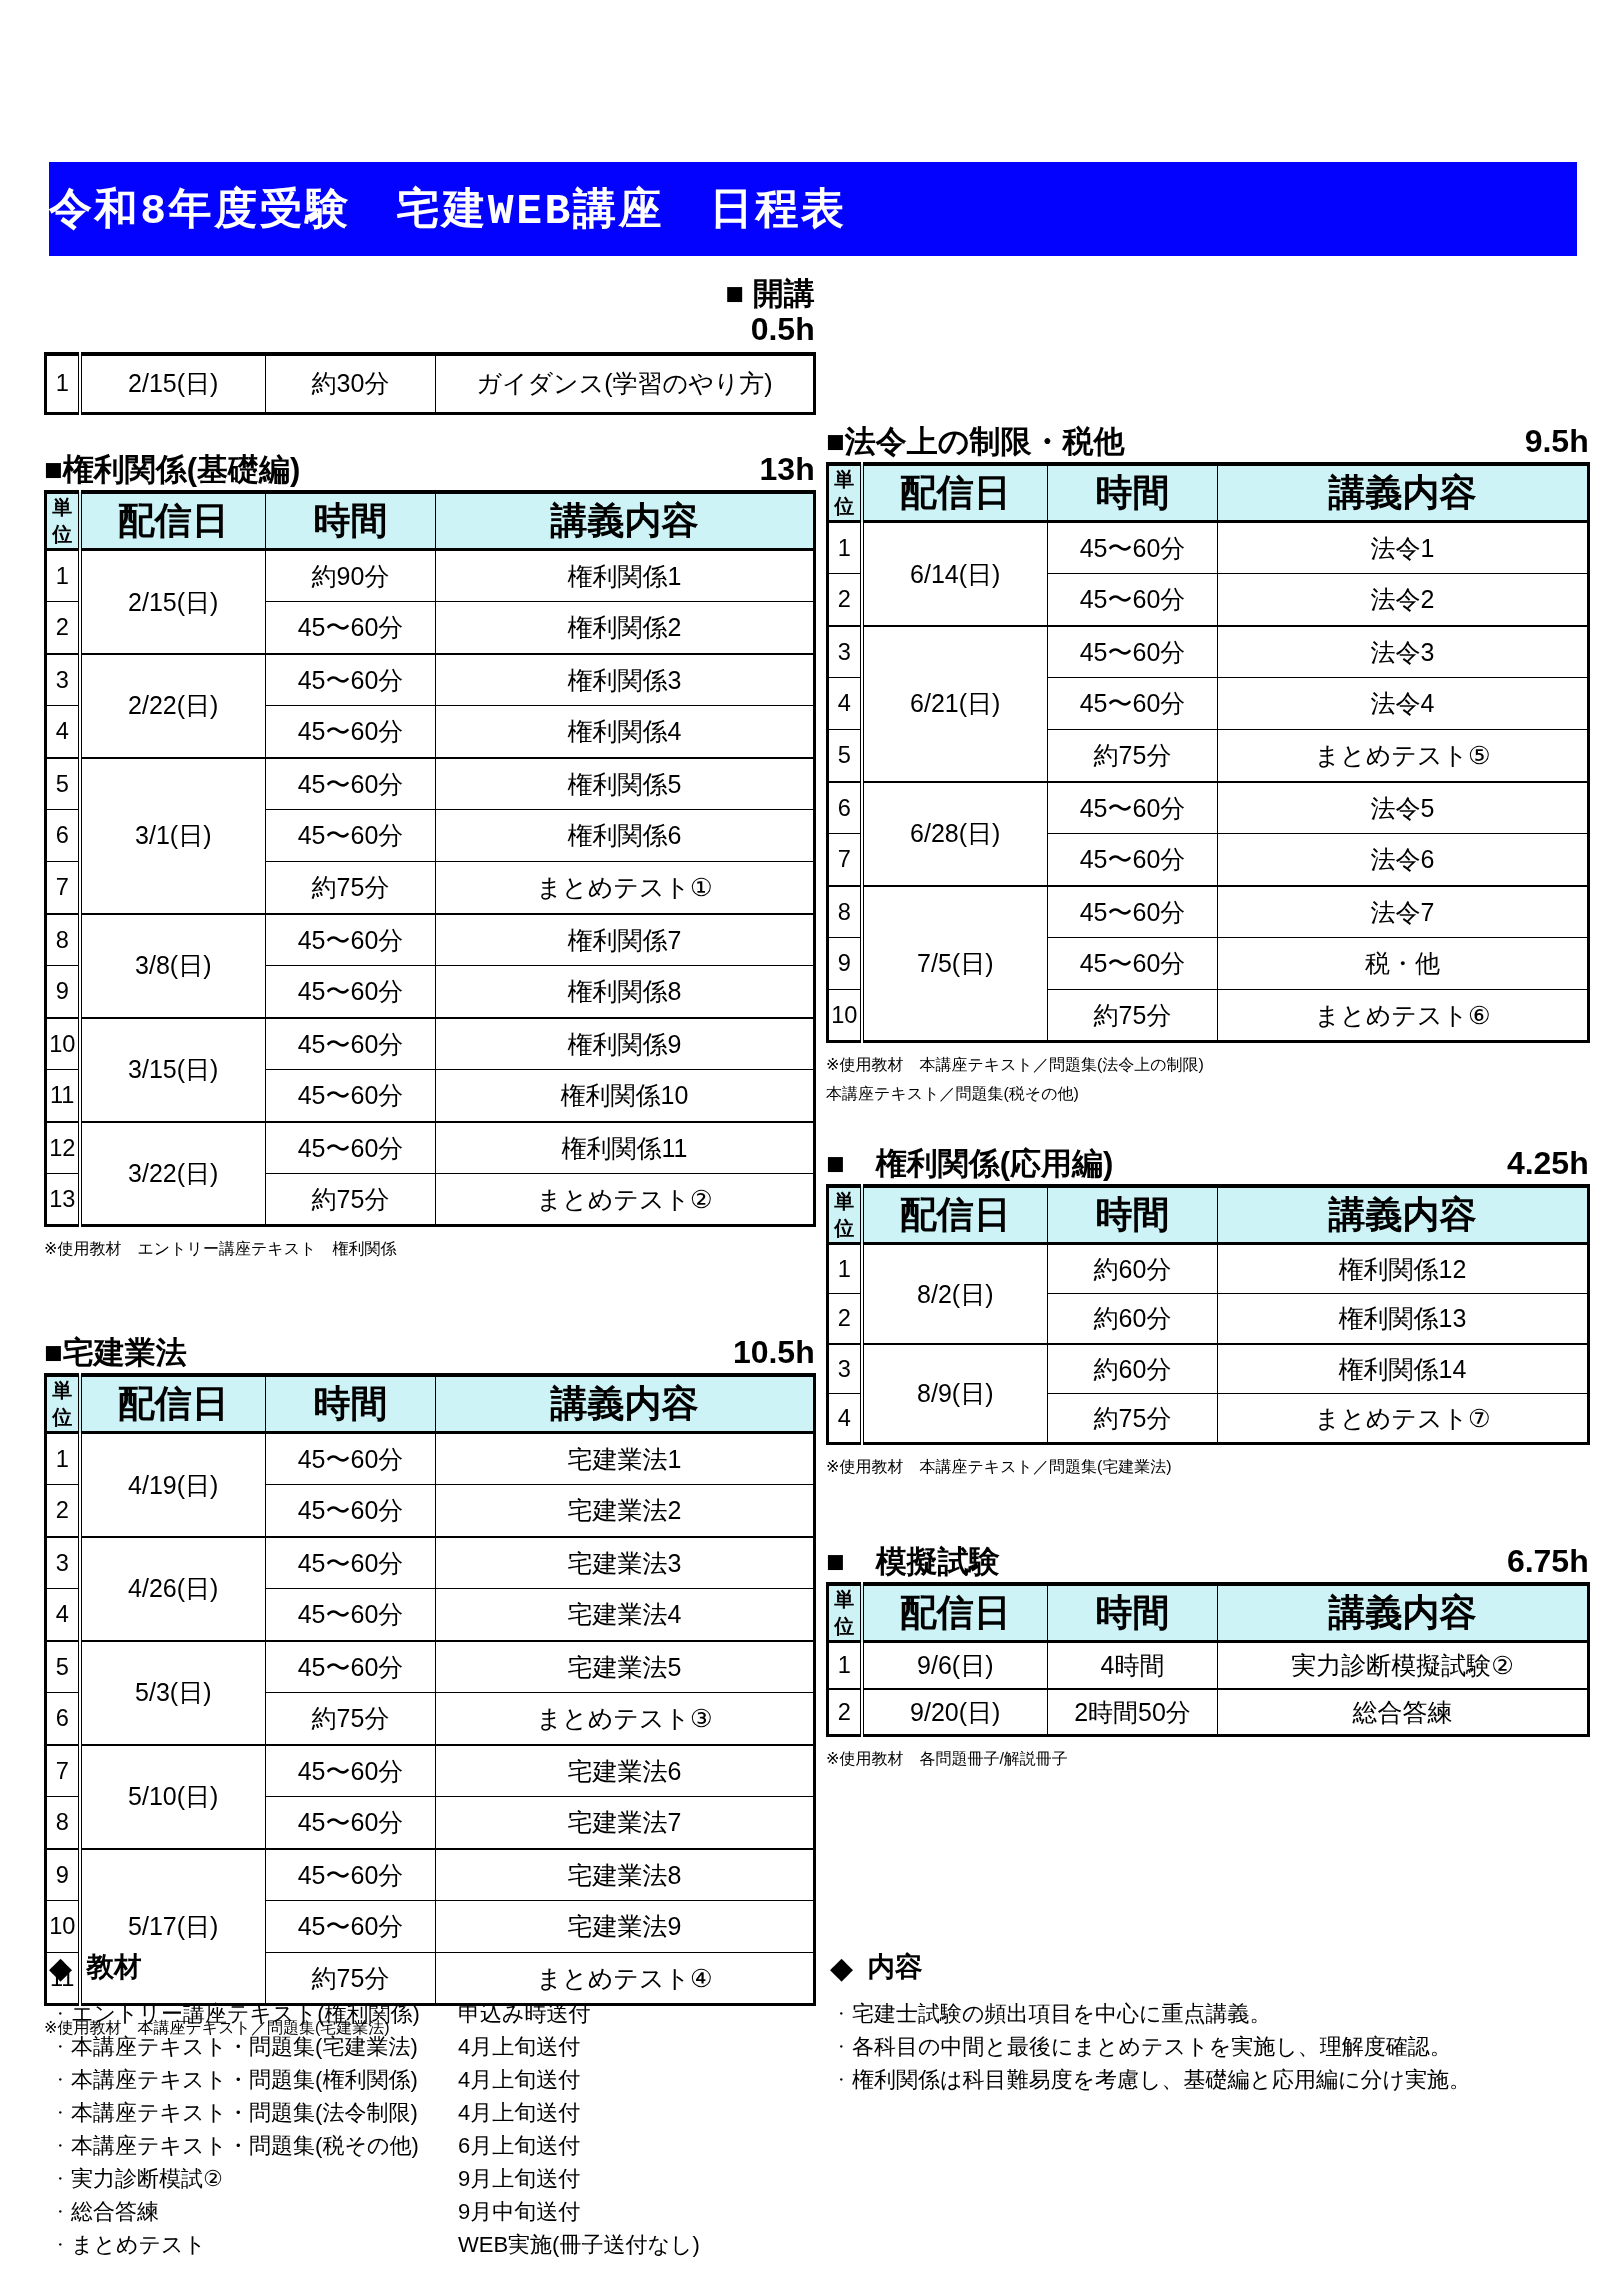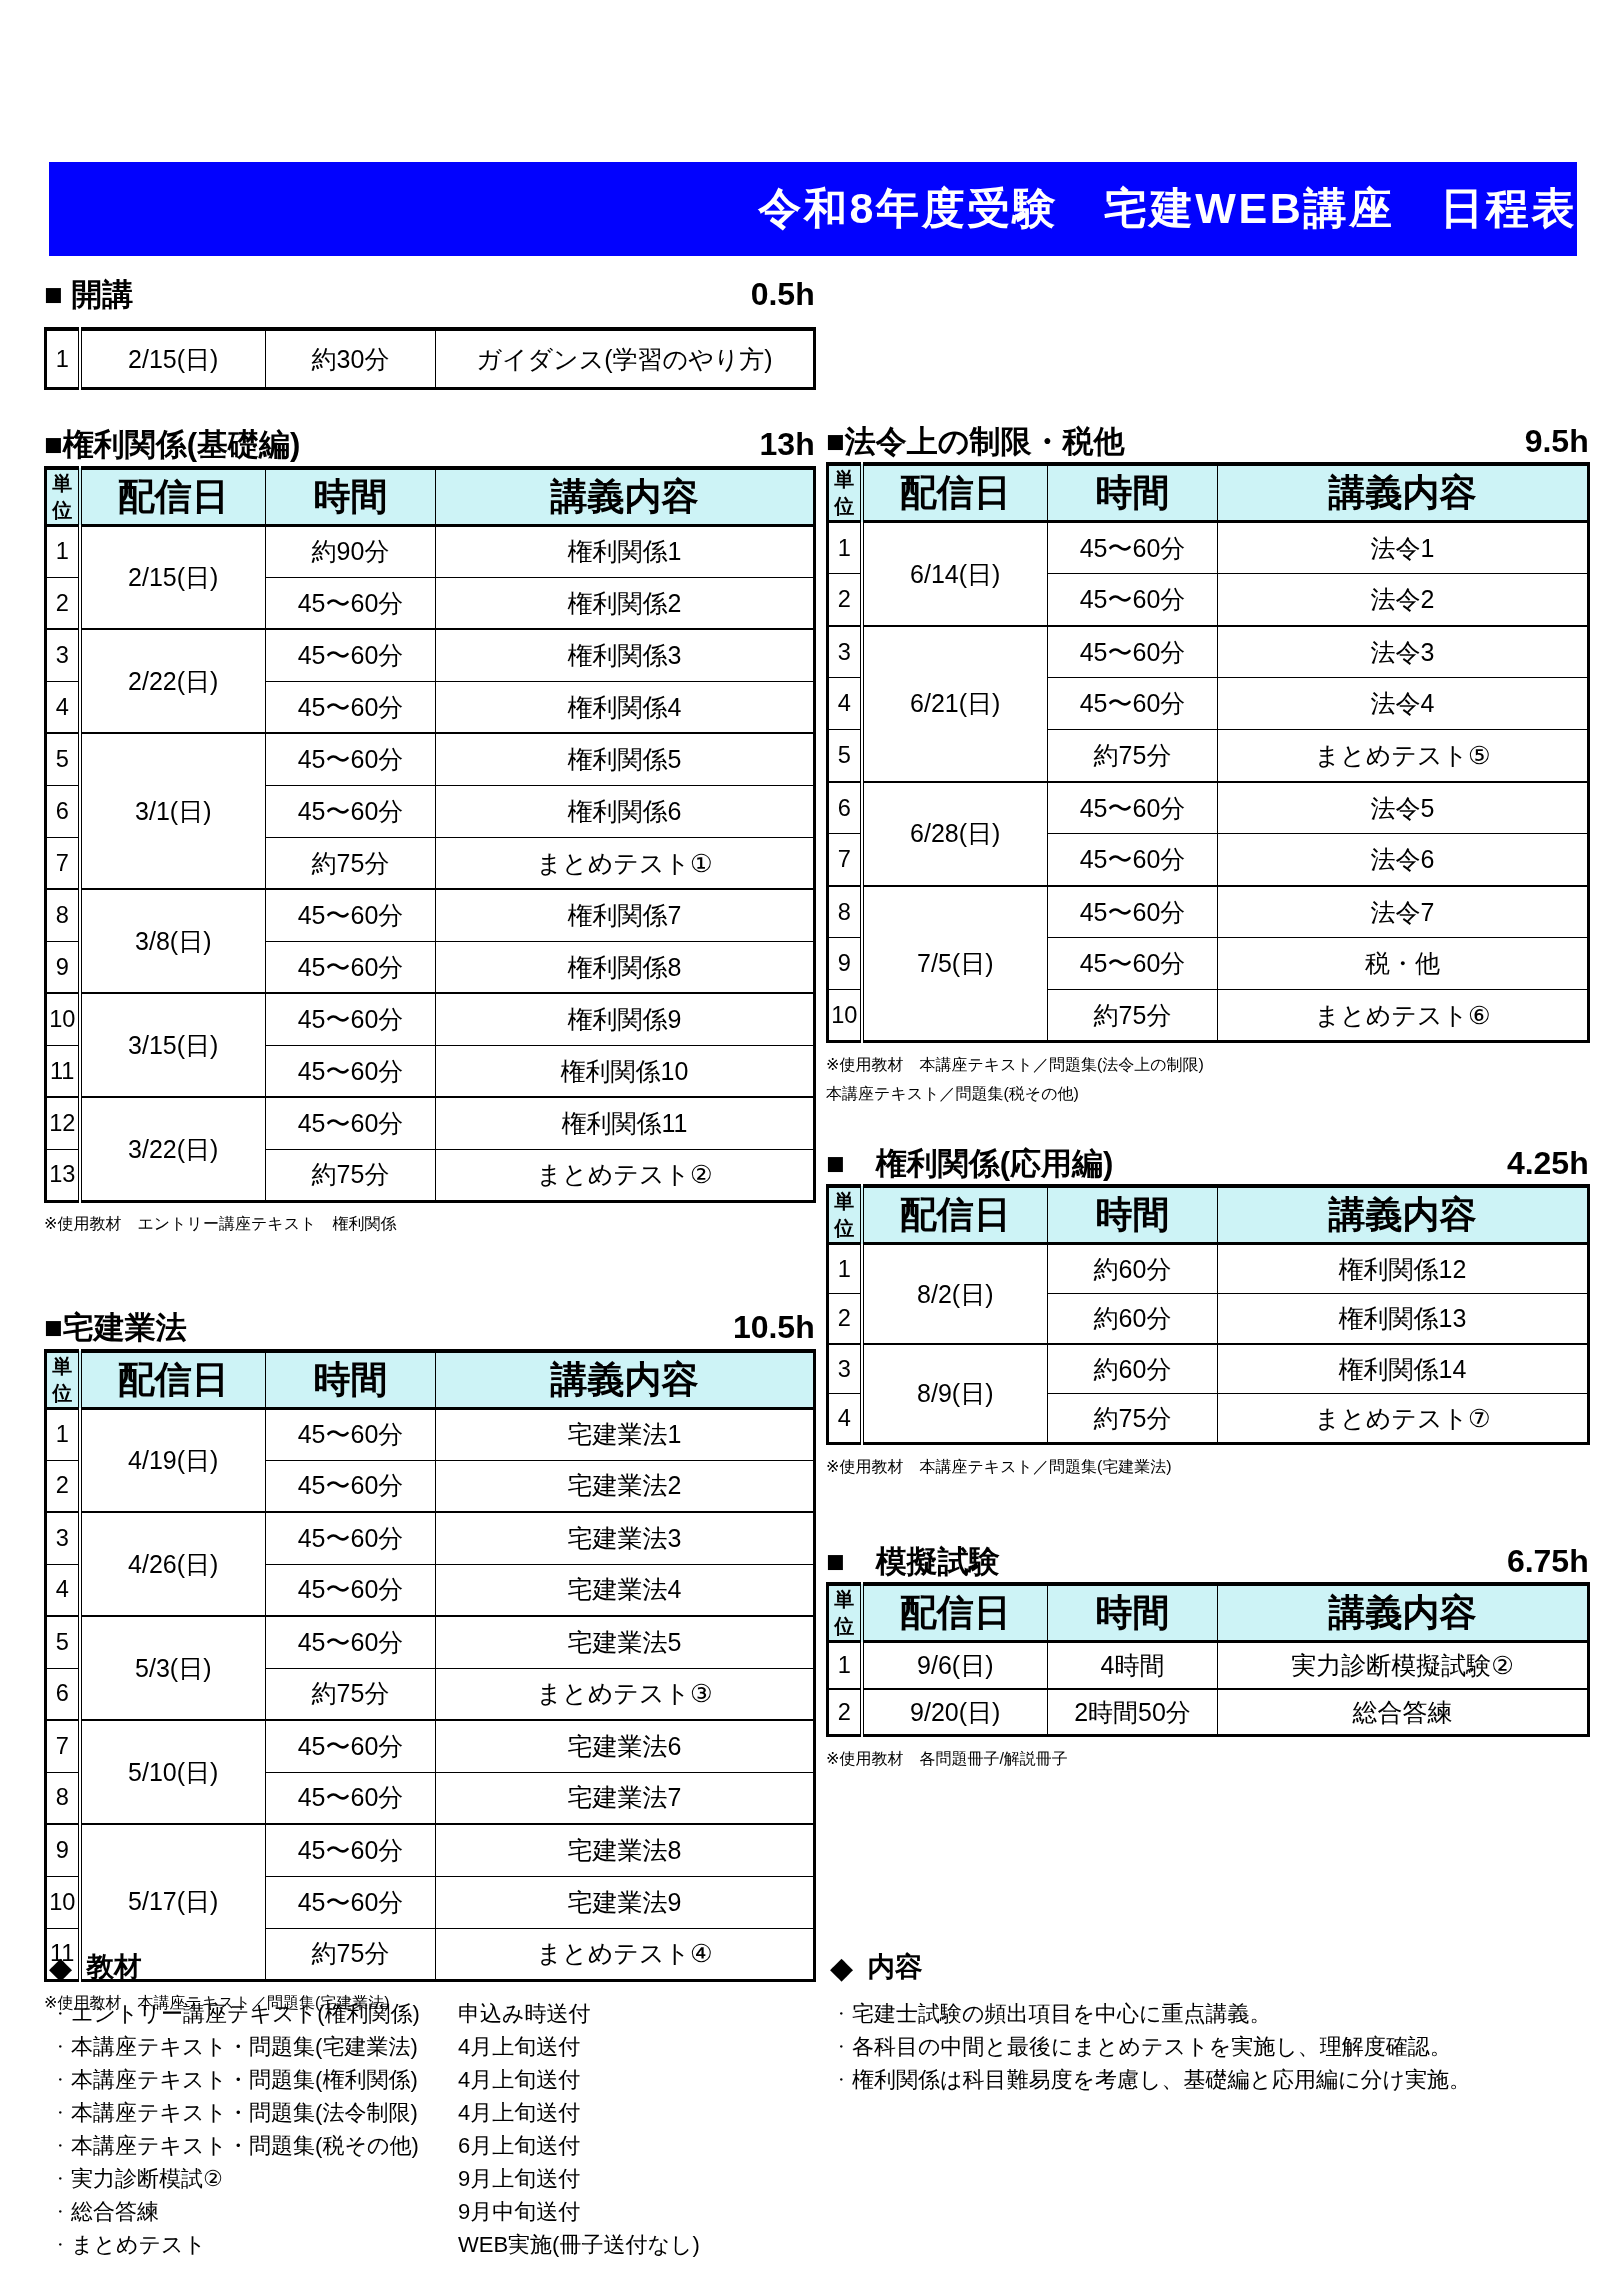--- a/index.html
+++ b/index.html
@@ -3,21 +3,21 @@
 <meta charset="utf-8">
 <style>
   html,body{margin:0;padding:0;background:#e8e8e8;}
   .page{
     position:relative;width:1623px;height:2295px;background:#ffffff;overflow:hidden;
     font-family:"Liberation Sans","DejaVu Sans",sans-serif;color:#000;
   }
   
   .banner{
     position:absolute;left:49px;top:162px;width:1528px;height:94px;
-    background:#0202fe;display:flex;align-items:center;justify-content:flex-end;
+    background:#0202fe;display:flex;align-items:center;justify-content:flex-start;font-family:Liberation Mono, monospace;
   }
   .banner span{color:#fff;font-size:43px;font-weight:bold;letter-spacing:2.6px;}
   
   .col-left{position:absolute;left:44px;top:277px;width:772px;}
   .col-right{position:absolute;left:826px;top:424px;width:764px;}
   
   .sec-head{
     display:flex;justify-content:space-between;align-items:flex-end;
     font-weight:bold;font-size:31px;line-height:1.12;padding:0 1.3px 2.6px 0;
   }
@@ -44,21 +44,21 @@
   table.sched tbody tr.grp > td{border-top:2px solid #000;}
   table.sched tbody tr:not(.grp) > td{border-top:1.3px solid #000;}
   .r92 tbody tr{height:60px;}
   .r80 tbody tr{height:52px;}
   .r76 tbody tr{height:50px;}
   .r72 tbody tr{height:47px;}
   
   .footnotes{margin-top:6.5px;}
   .footnotes div{text-align:left;font-size:16px;line-height:29px;}
   
-  .sec-kaikou .sec-head{padding-bottom:14px;}
+  .sec-kaikou .sec-head{padding-bottom:4px;flex-direction:column;}
   .sec-kaikou{margin-bottom:37px;}
   .sec-kiso{margin-bottom:16px;}
   .sec-takken{margin-top:72px;}
   .sec-ouyou{margin-top:38px;}
   .sec-mogi{margin-top:63px;}
   
   .materials{position:absolute;left:49px;top:1949px;width:759px;}
   .contents{position:absolute;left:830px;top:1949px;width:779px;}
   .list-head{display:flex;align-items:center;gap:14.4px;font-size:27.5px;font-weight:bold;margin-bottom:11.8px;}
   .list-head .diamond{font-size:30px;}

